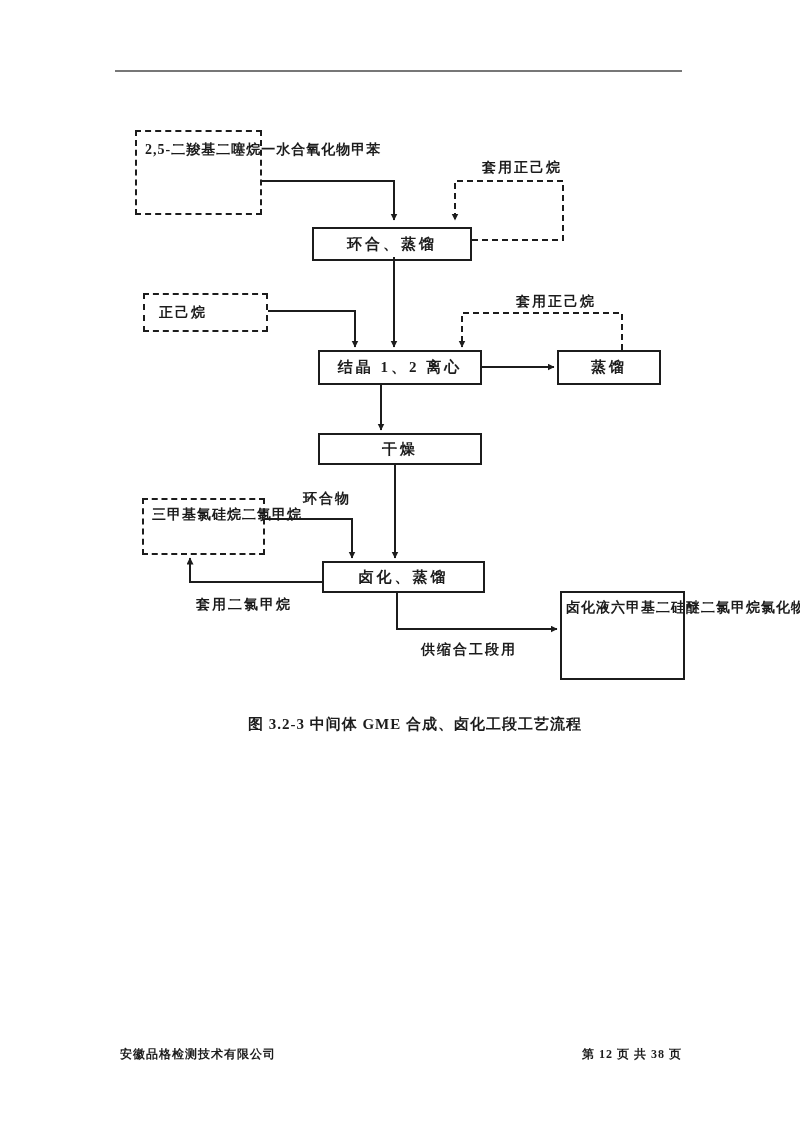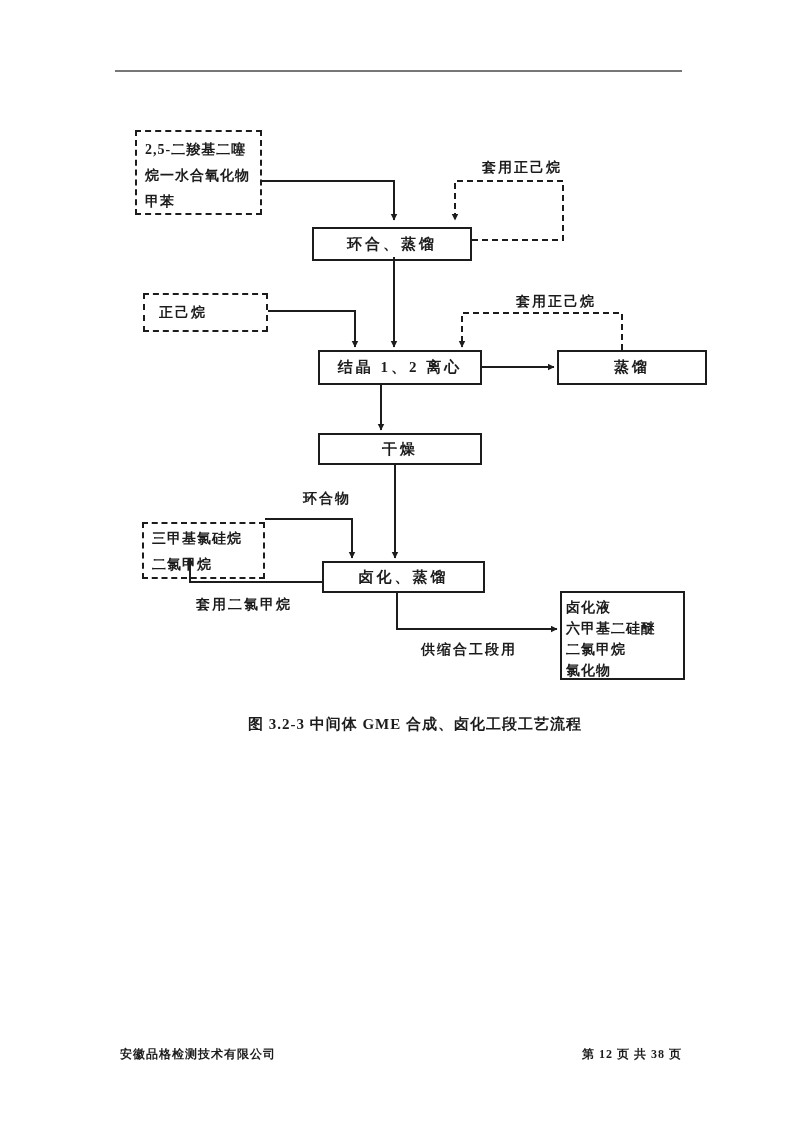--- a/index.html
+++ b/index.html
@@ -18,21 +18,21 @@
     background:#777777;
   }
   .box {
     position:absolute; border:2px solid #1c1c1c; background:#ffffff;
     display:flex; align-items:center; justify-content:center;
     font-size:15px; font-weight:600; letter-spacing:3px; box-sizing:border-box;
     z-index:2; white-space:nowrap;
   }
   .box.dashed { border-style:dashed; }
   .box.multi {
-    flex-direction:column; align-items:flex-start; justify-content:flex-start;
+    align-items:flex-start; justify-content:flex-start;
     font-size:14px; letter-spacing:1px; line-height:26px;
   }
   .lbl {
     position:absolute; font-size:14px; font-weight:600; letter-spacing:2px;
     white-space:nowrap; z-index:2;
   }
   .connectors { position:absolute; top:0; left:0; z-index:3; pointer-events:none; }
   .caption {
     position:absolute; top:715px; left:30px; width:770px; text-align:center;
     font-size:15px; font-weight:bold; letter-spacing:1px;
@@ -56,34 +56,34 @@
   <div class="box dashed multi" style="left:135px; top:130px; width:127px; height:85px; padding:5px 8px;">
     <span>2,5-二羧基二噻</span>
     <span>烷一水合氧化物</span>
     <span>甲苯</span>
   </div>
 
   <div class="box dashed" style="left:143px; top:293px; width:125px; height:39px; justify-content:flex-start; padding-left:14px; font-size:14px; letter-spacing:2px;">
     <span>正己烷</span>
   </div>
 
-  <div class="box dashed multi" style="left:142px; top:522px; width:123px; height:57px; padding:2px 8px;">
+  <div class="box dashed multi" style="left:142px; top:498px; width:123px; height:57px; padding:2px 8px;">
     <span>三甲基氯硅烷</span>
     <span>二氯甲烷</span>
   </div>
 
   <div class="box" style="left:312px; top:227px; width:160px; height:34px;">
     <span>环合、蒸馏</span>
   </div>
 
   <div class="box" style="left:318px; top:350px; width:164px; height:35px;">
     <span>结晶 1、2 离心</span>
   </div>
 
-  <div class="box" style="left:557px; top:350px; width:150px; height:35px;">
+  <div class="box" style="left:557px; top:350px; width:104px; height:35px;">
     <span>蒸馏</span>
   </div>
 
   <div class="box" style="left:318px; top:433px; width:164px; height:32px;">
     <span>干燥</span>
   </div>
 
   <div class="box" style="left:322px; top:561px; width:163px; height:32px;">
     <span>卤化、蒸馏</span>
   </div>

